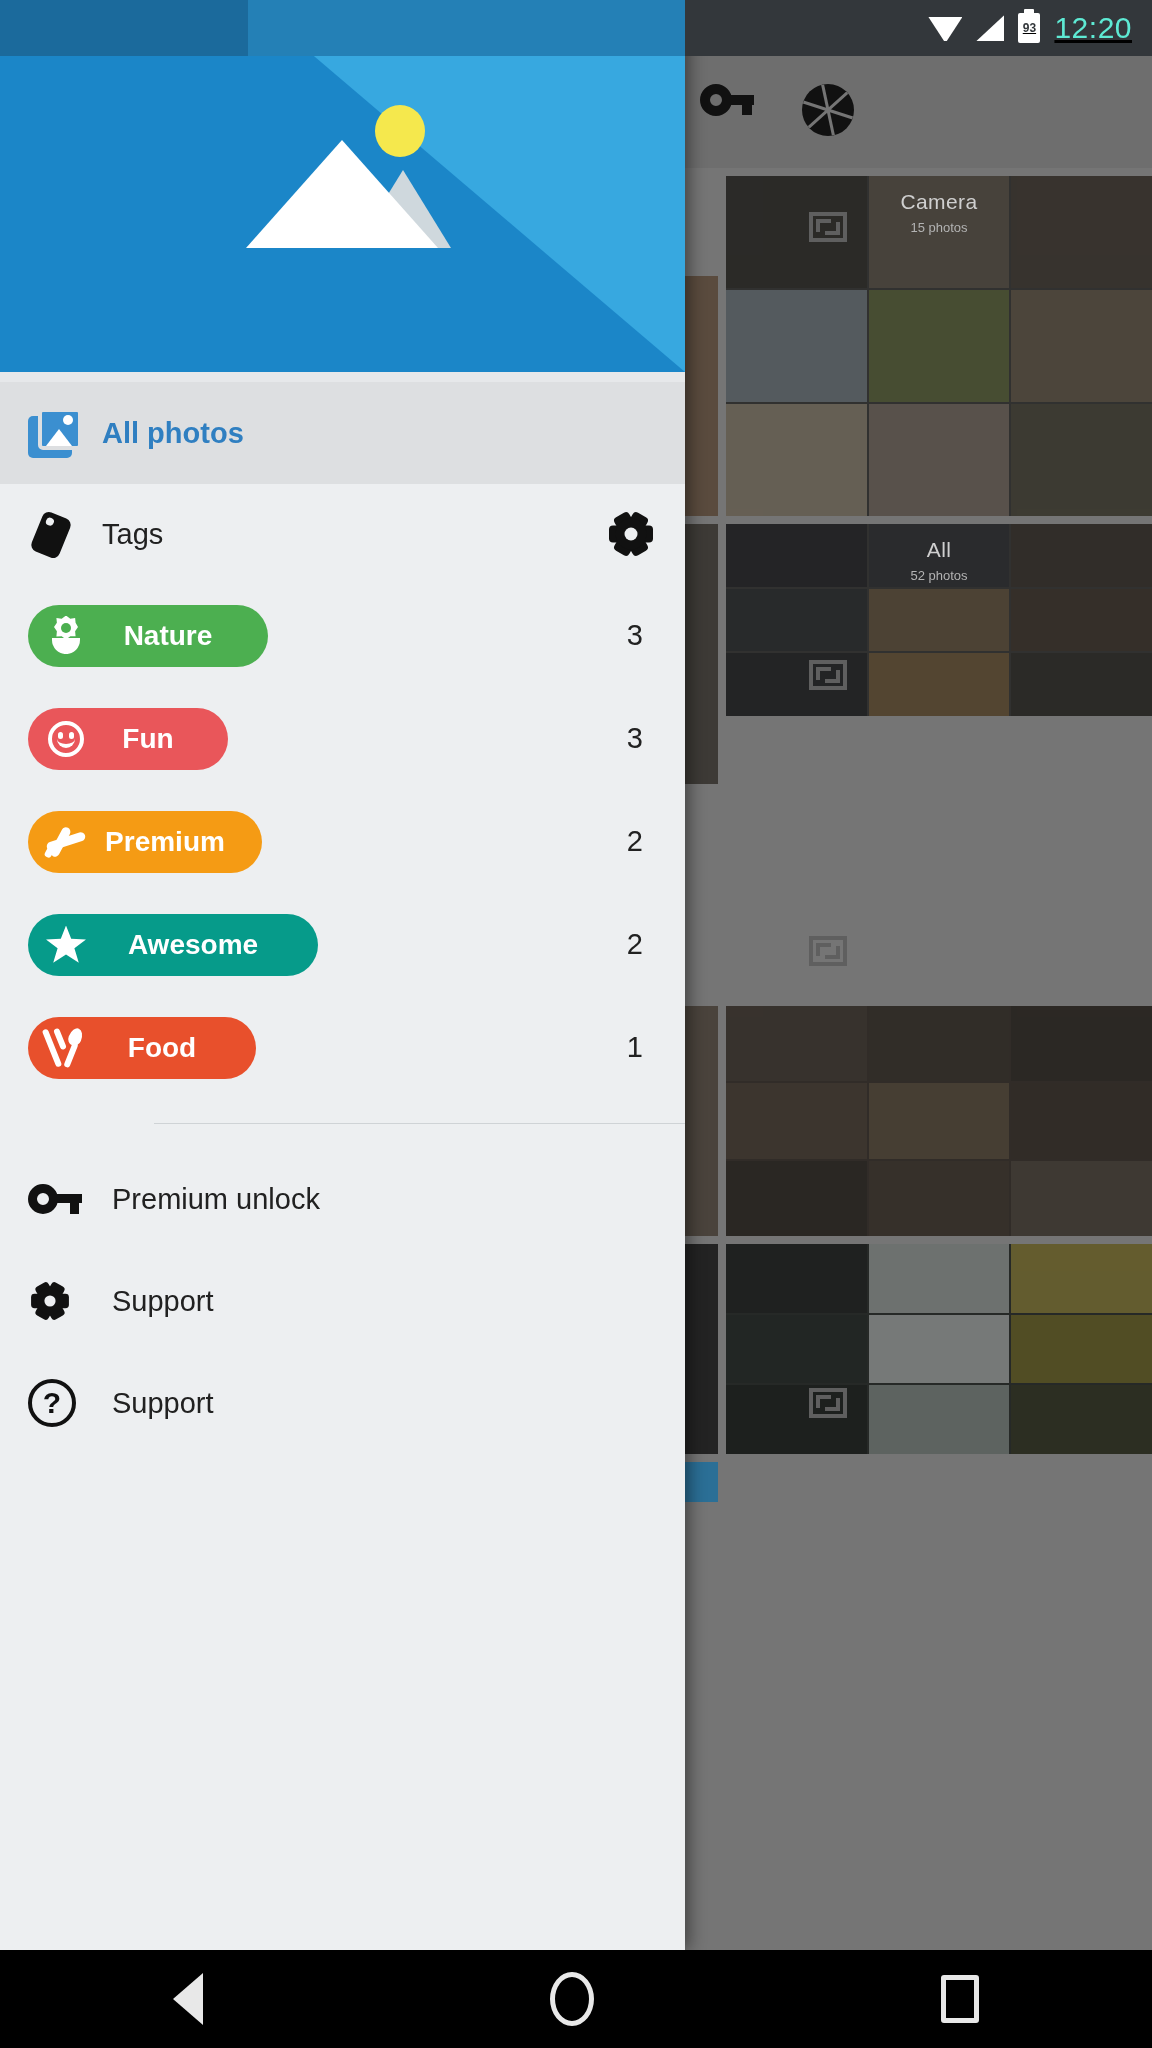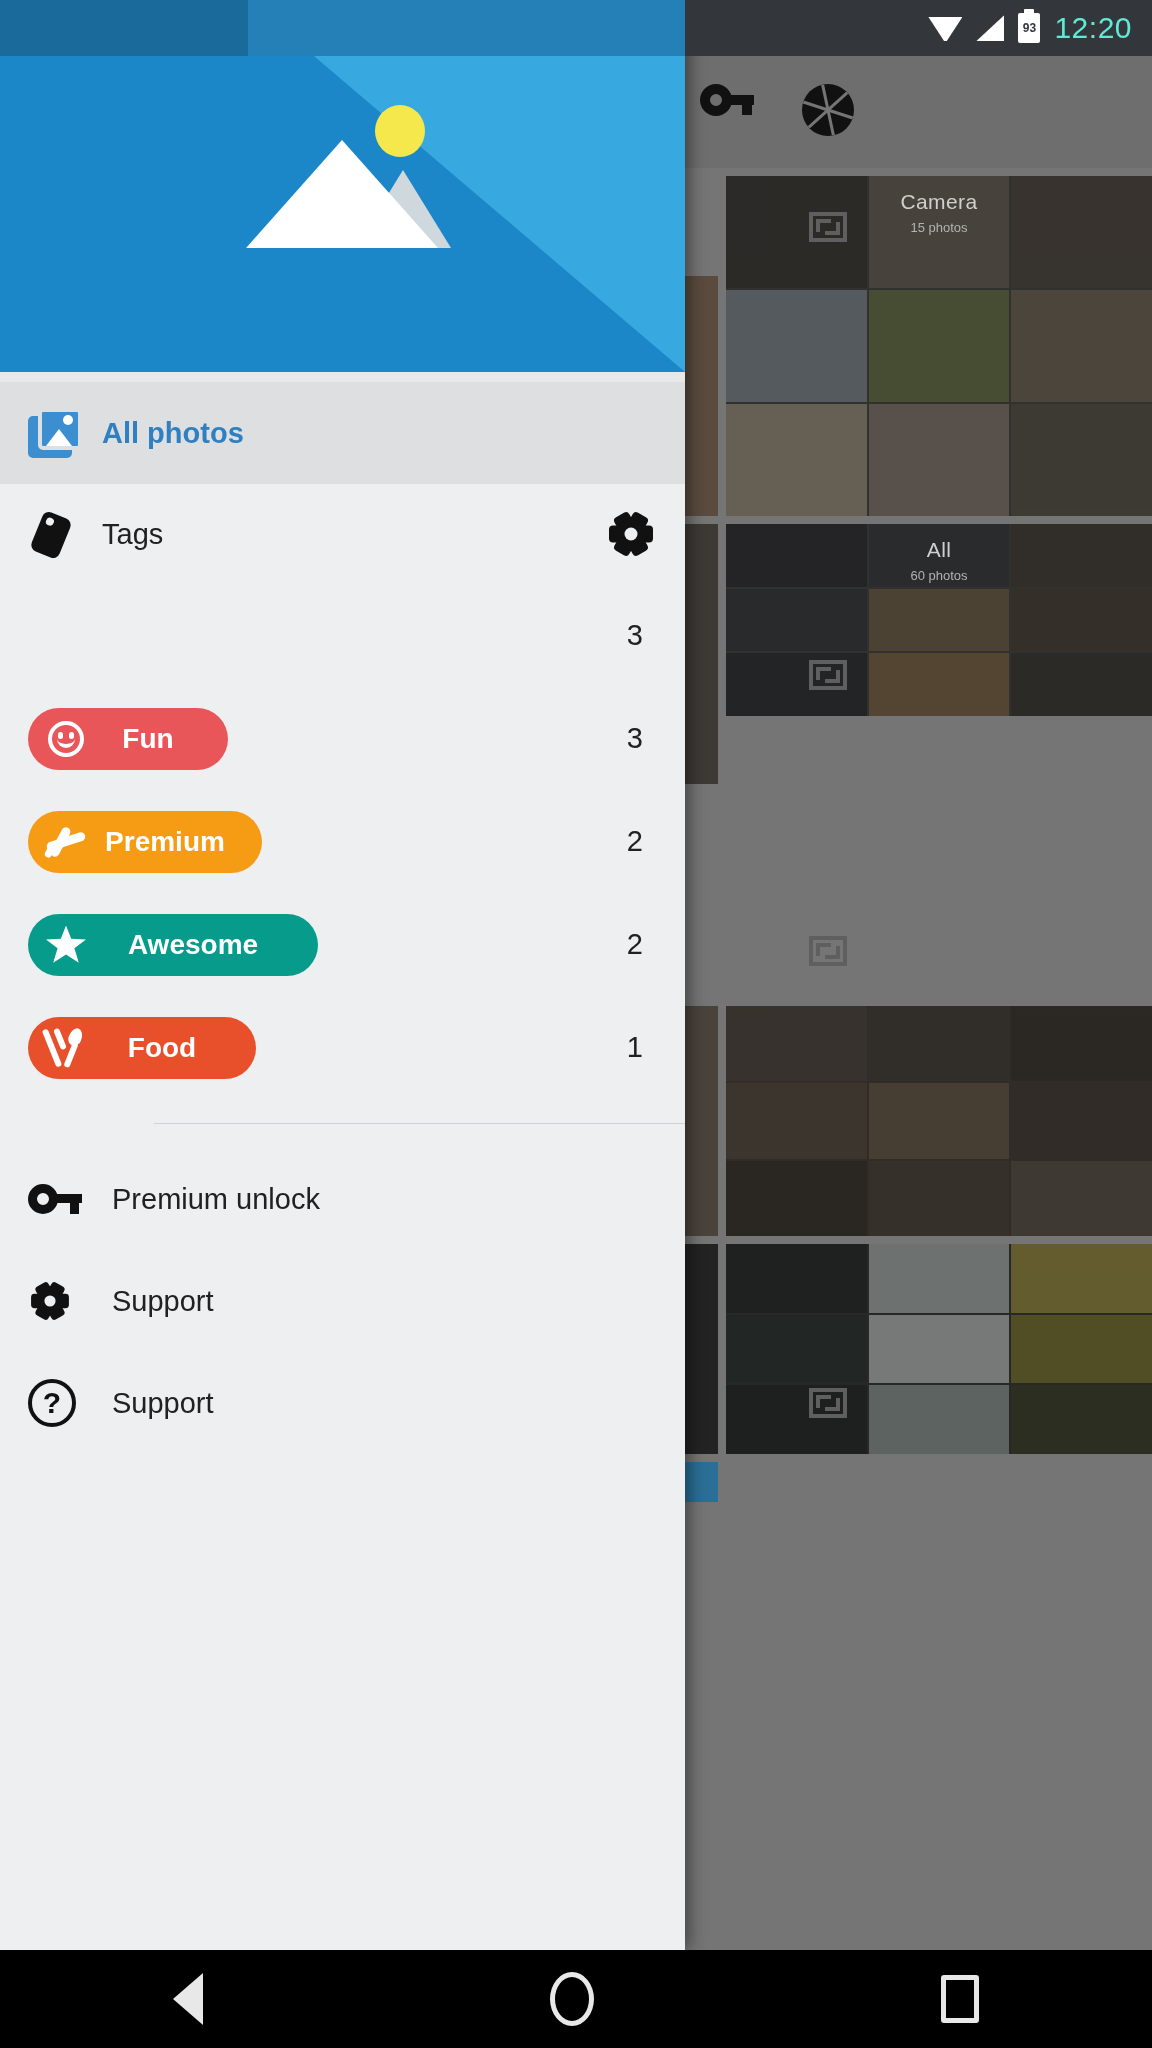--- a/index.html
+++ b/index.html
@@ -47,21 +47,21 @@
 
   .expand-ic { position:absolute; width:38px; height:30px; border:4px solid #5f5f5f; }
   .expand-ic::before { content:""; position:absolute; left:3px; top:3px; width:11px; height:9px;
                        border-left:4px solid #5f5f5f; border-top:4px solid #5f5f5f; }
   .expand-ic::after { content:""; position:absolute; right:3px; bottom:3px; width:11px; height:9px;
                       border-right:4px solid #5f5f5f; border-bottom:4px solid #5f5f5f; }
 
   
   .statusbar { position:absolute; top:0; left:0; right:0; height:56px; z-index:30;
                background:#33373b; display:flex; align-items:center; justify-content:flex-end;
-               padding-right:20px; gap:14px; }
+               padding-right:20px; gap:14px;text-decoration:underline; }
   .sb-left-tint { position:absolute; left:0; top:0; width:685px; height:56px; background:#1b6a9c; }
   .sb-left-tint2 { position:absolute; left:248px; top:0; width:437px; height:56px; background:#2480b6; }
   .sb-items { position:relative; display:flex; align-items:center; gap:14px; z-index:2; }
   .ic-wifi { width:34px; height:26px; background:#fff;
              clip-path:polygon(0% 8%, 100% 8%, 54% 100%, 46% 100%); }
   .ic-signal { width:28px; height:26px; background:#fff; clip-path:polygon(100% 0,100% 100%,0 100%); }
   .ic-batt { width:22px; height:30px; background:#fff; border-radius:2px; position:relative;
              display:flex; align-items:center; justify-content:center; }
   .ic-batt::before { content:""; position:absolute; top:-4px; left:6px; width:10px; height:5px;
                      background:#fff; border-radius:1px; }
@@ -244,21 +244,21 @@
               <div style="background:#3a3129"></div>
             <div style="background:#262a2f"></div>
               <div style="background:#7a6142"></div>
               <div style="background:#44362a"></div>
             <div style="background:#1b1c20"></div>
               <div style="background:#8a6a3c"></div>
               <div style="background:#2e2a26"></div>
           </div>
           <div class="ov"></div>
           <div class="alb-title">All</div>
-          <div class="alb-sub">60 photos</div>
+          <div class="alb-sub">52 photos</div>
         </div>
 
         <div class="album" style="top:830px;height:230px;background:#3a332d;">
           <div class="thumbs">
             <div style="background:#4a4239"></div>
               <div style="background:#3b352e"></div>
               <div style="background:#2e2a24"></div>
             <div style="background:#55493c"></div>
               <div style="background:#6b5c47"></div>
               <div style="background:#3a332b"></div>
@@ -342,20 +342,30 @@
             <div class="g3"></div>
             <div class="gc"></div>
             <div class="gh"></div>
           </div>
       </div>
     </div>
 
     <div class="tag-row-wrap">
 
       <div class="tag-row">
+        <div class="chip" style="background:#4caf50;">
+          <div class="cic">
+            <div class="ic-flower">
+                <div class="stem"></div>
+                <div class="leaf"></div>
+                <div class="petals"></div>
+              </div>
+          </div>
+          <div class="clabel">Nature</div>
+        </div>
         <div class="tag-count">3</div>
       </div>
 
       <div class="tag-row">
         <div class="chip" style="background:#e9565a; min-width:200px;">
           <div class="cic">
             <div class="ic-smile">
                 <div class="e1"></div>
                 <div class="e2"></div>
                 <div class="m"></div>

